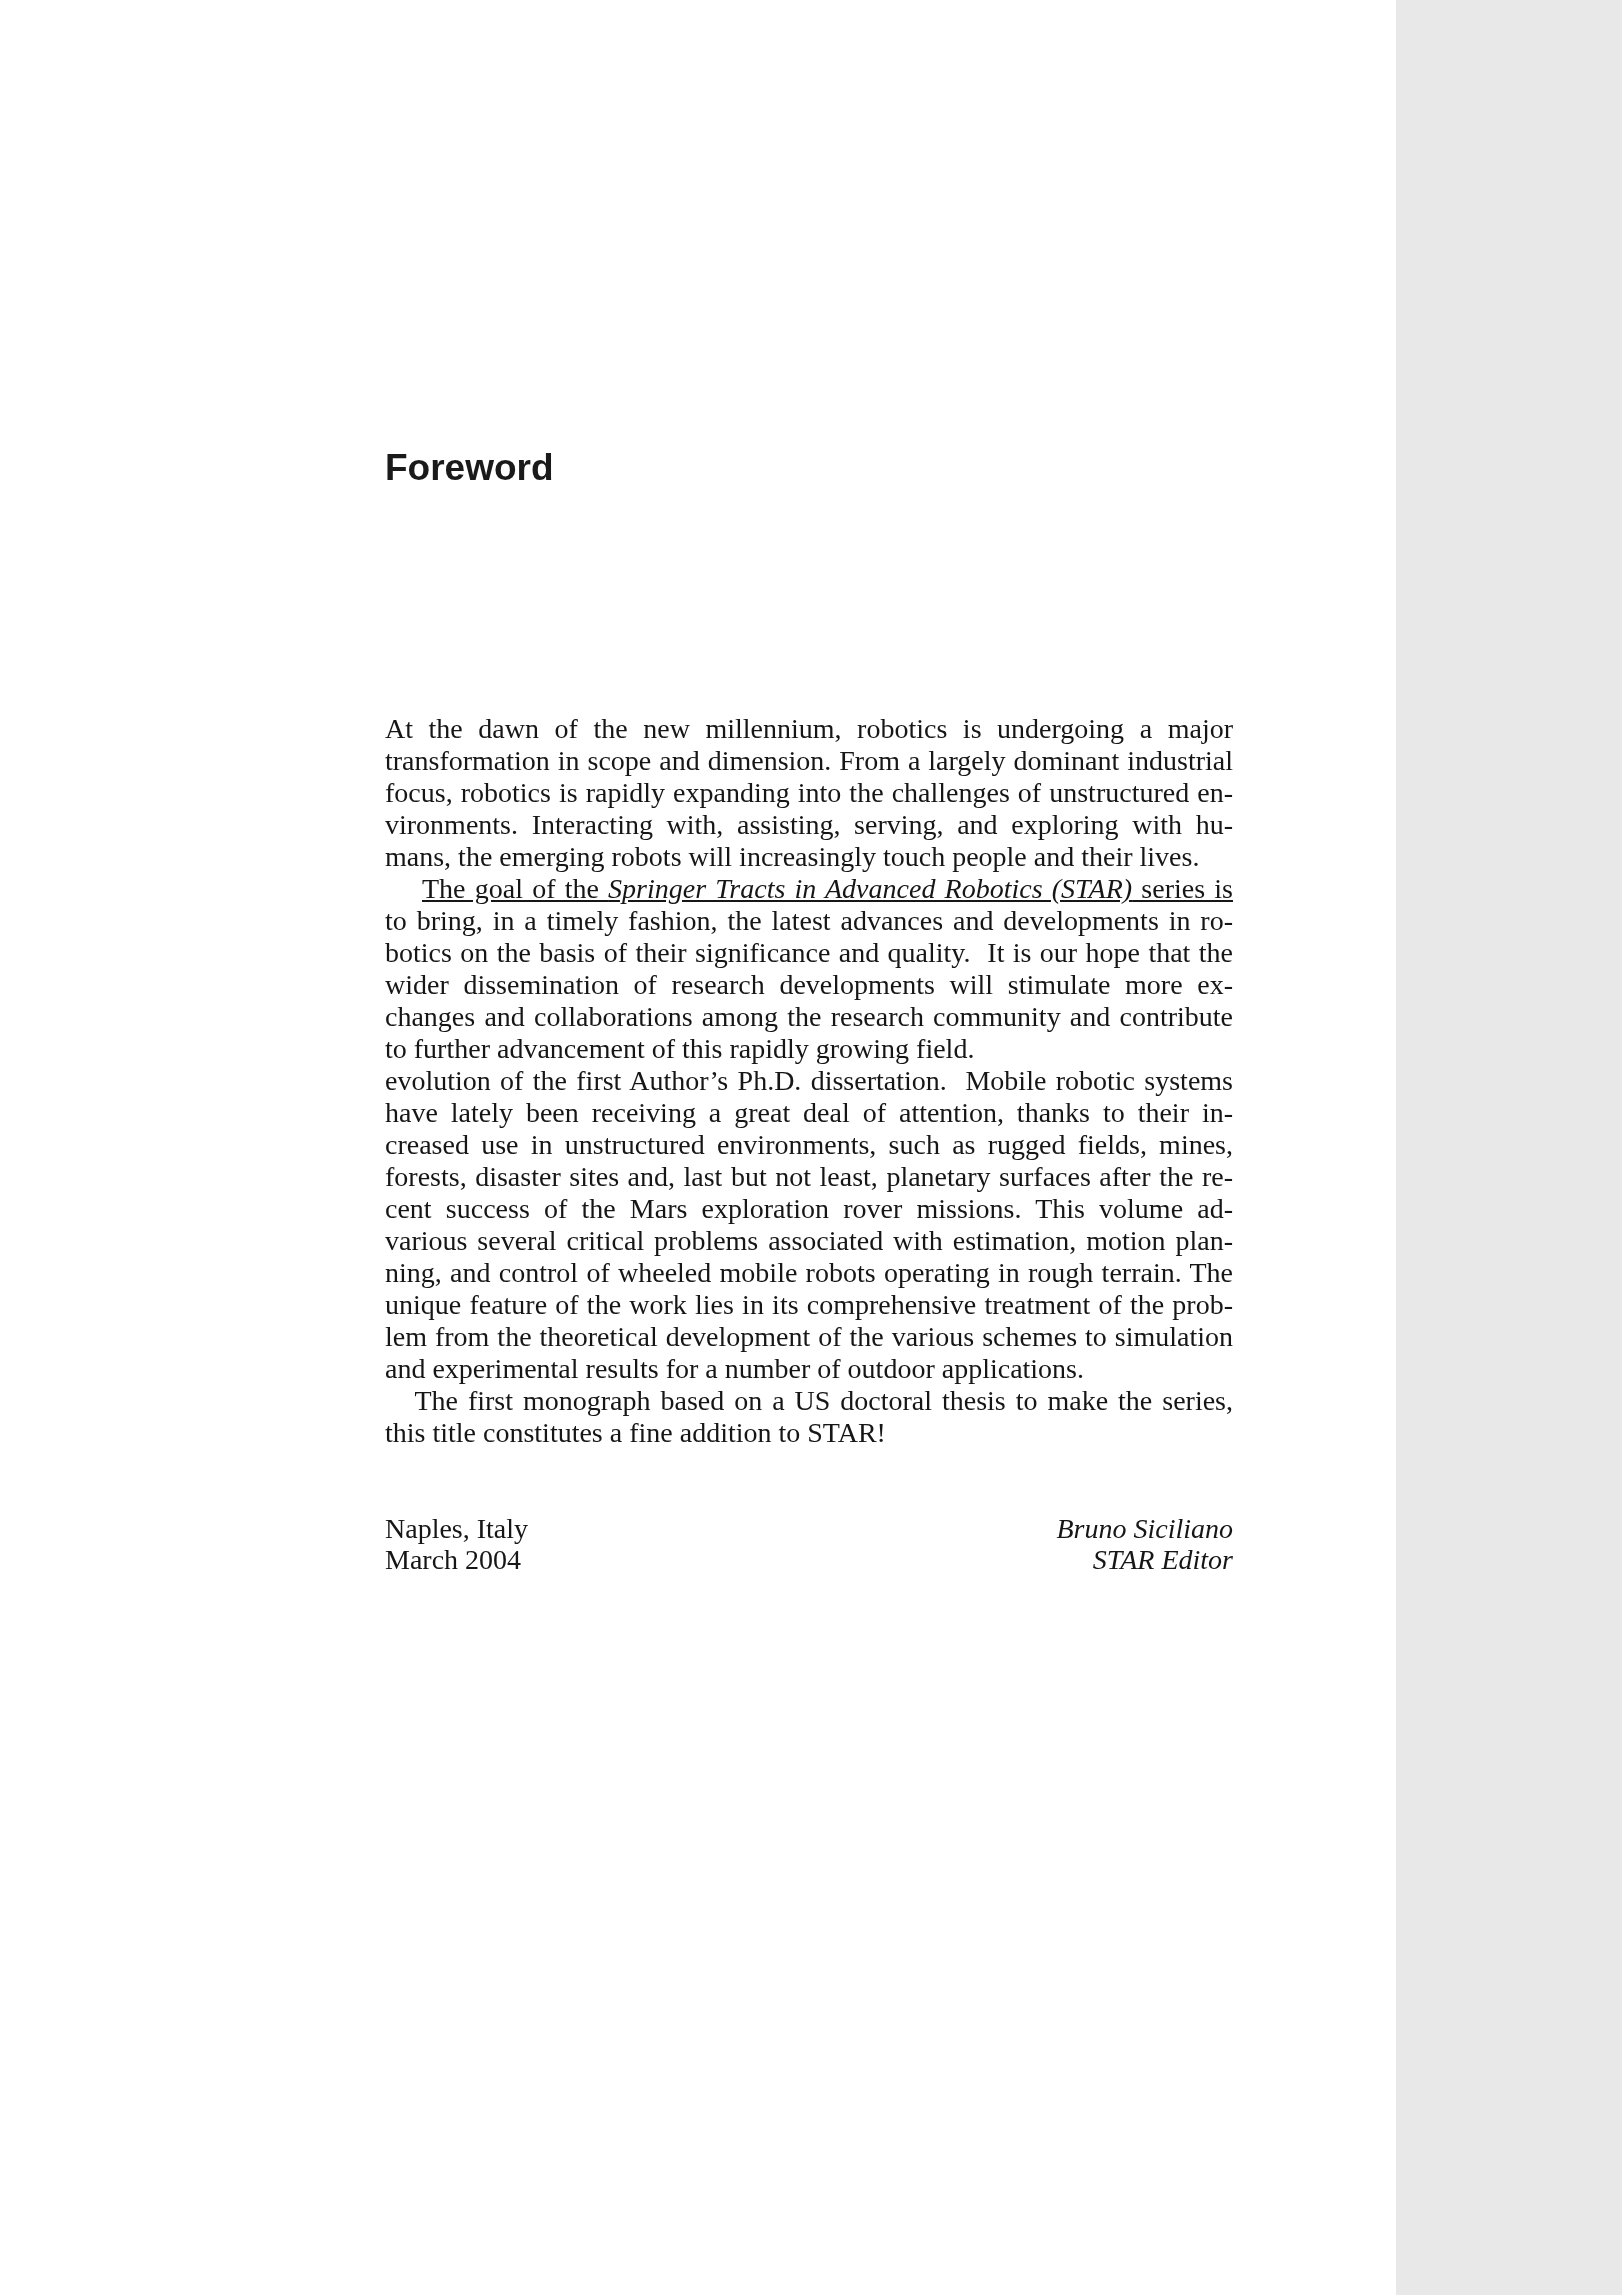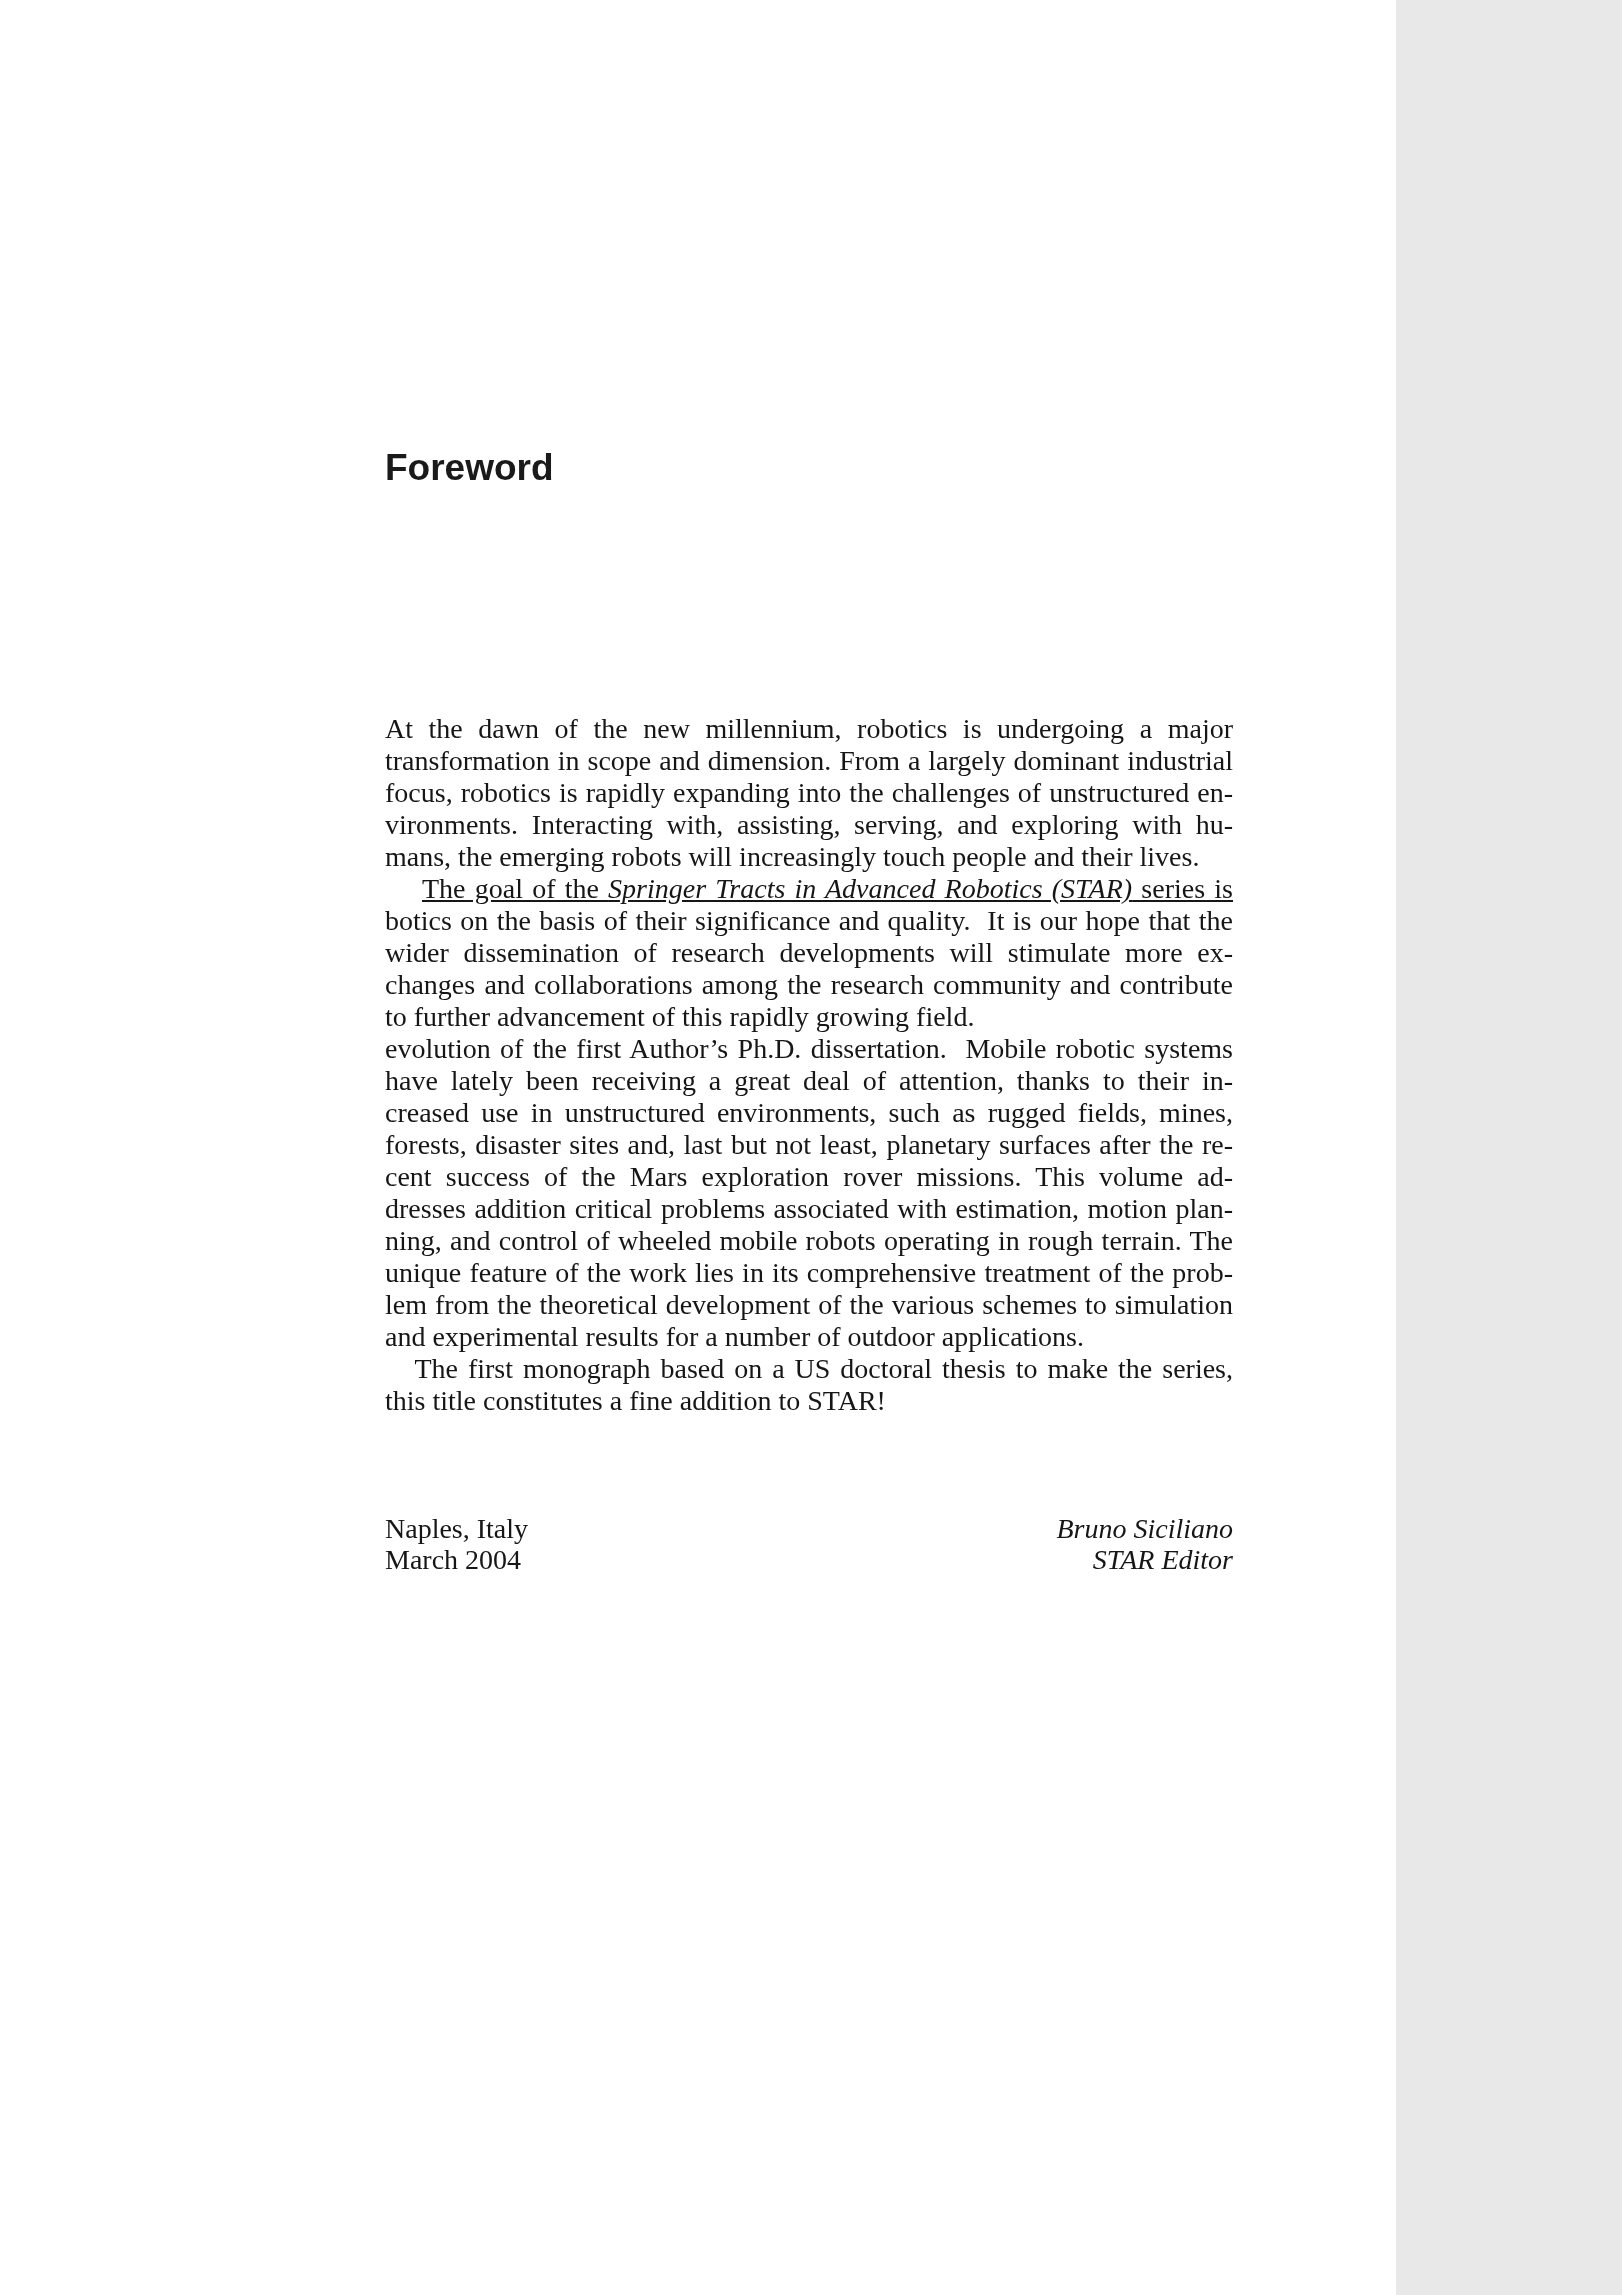--- a/index.html
+++ b/index.html
@@ -70,32 +70,33 @@
   <main class="body-text" id="body-text">
       <div class="para">
         <div class="line"><span>At the dawn of the new millennium, robotics is undergoing a major</span></div>
         <div class="line"><span>transformation in scope and dimension. From a largely dominant industrial</span></div>
         <div class="line"><span>focus, robotics is rapidly expanding into the challenges of unstructured en-</span></div>
         <div class="line"><span>vironments. Interacting with, assisting, serving, and exploring with hu-</span></div>
         <div class="line par-end"><span>mans, the emerging robots will increasingly touch people and their lives.</span></div>
       </div>
       <div class="para">
         <div class="line ind-large"><span>The goal of the </span><span class="it">Springer Tracts in Advanced Robotics (STAR)</span><span> series is</span></div>
+        <div class="line"><span>to bring, in a timely fashion, the latest advances and developments in ro-</span></div>
         <div class="line"><span>botics on the basis of their significance and quality.&nbsp; It is our hope that the</span></div>
         <div class="line"><span>wider dissemination of research developments will stimulate more ex-</span></div>
         <div class="line"><span>changes and collaborations among the research community and contribute</span></div>
         <div class="line par-end"><span>to further advancement of this rapidly growing field.</span></div>
       </div>
       <div class="para">
         <div class="line"><span>evolution of the first Author’s Ph.D. dissertation.&nbsp; Mobile robotic systems</span></div>
         <div class="line"><span>have lately been receiving a great deal of attention, thanks to their in-</span></div>
         <div class="line"><span>creased use in unstructured environments, such as rugged fields, mines,</span></div>
         <div class="line"><span>forests, disaster sites and, last but not least, planetary surfaces after the re-</span></div>
         <div class="line"><span>cent success of the Mars exploration rover missions. This volume ad-</span></div>
-        <div class="line"><span>dresses addition critical problems associated with estimation, motion plan-</span></div>
+        <div class="line"><span>various several critical problems associated with estimation, motion plan-</span></div>
         <div class="line"><span>ning, and control of wheeled mobile robots operating in rough terrain. The</span></div>
         <div class="line"><span>unique feature of the work lies in its comprehensive treatment of the prob-</span></div>
         <div class="line"><span>lem from the theoretical development of the various schemes to simulation</span></div>
         <div class="line par-end"><span>and experimental results for a number of outdoor applications.</span></div>
       </div>
       <div class="para">
         <div class="line ind-medium"><span>The first monograph based on a US doctoral thesis to make the series,</span></div>
         <div class="line par-end"><span>this title constitutes a fine addition to STAR!</span></div>
       </div>
     </main>

